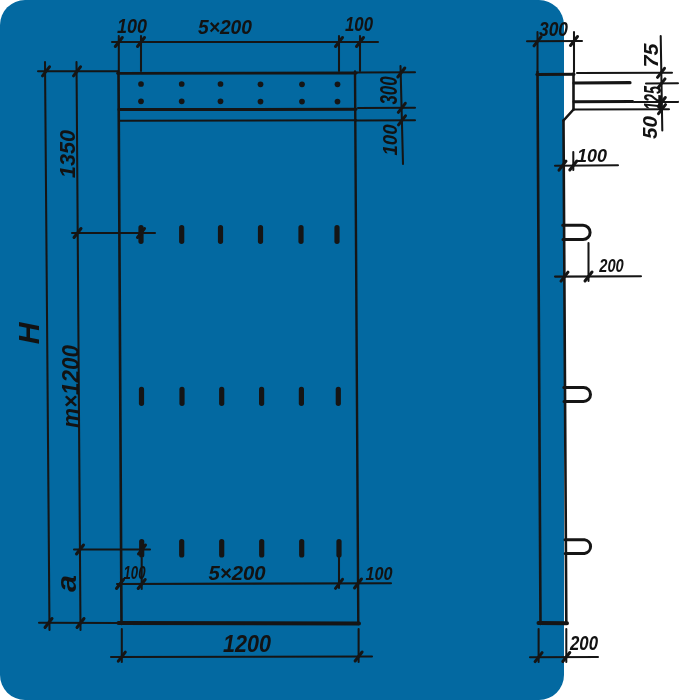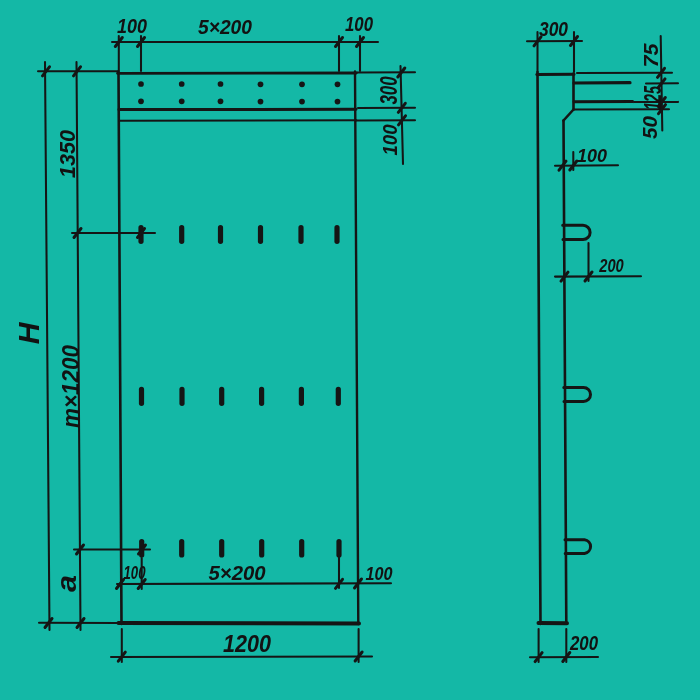--- a/index.html
+++ b/index.html
@@ -1,16 +1,16 @@
 <!DOCTYPE html>
 <html><head>
 <meta charset="utf-8">
 <style>
   html,body{margin:0;padding:0;background:#ffffff;}
-  .wrap{width:700px;height:700px;position:relative;background:#14b8a6;}
+  .wrap{width:564px;height:700px;position:relative;background:#0369a1;border-radius:25px;}
   svg{position:absolute;top:0;left:0;}
   text{font-family:"Liberation Sans",sans-serif;font-style:italic;font-weight:bold;fill:#121212;}
 </style>
 </head>
 <body>
 <div class="wrap">
 <svg width="700" height="700" viewBox="0 0 700 700">
 <g stroke="#151515" fill="none" stroke-linecap="round">
 
 <g>

